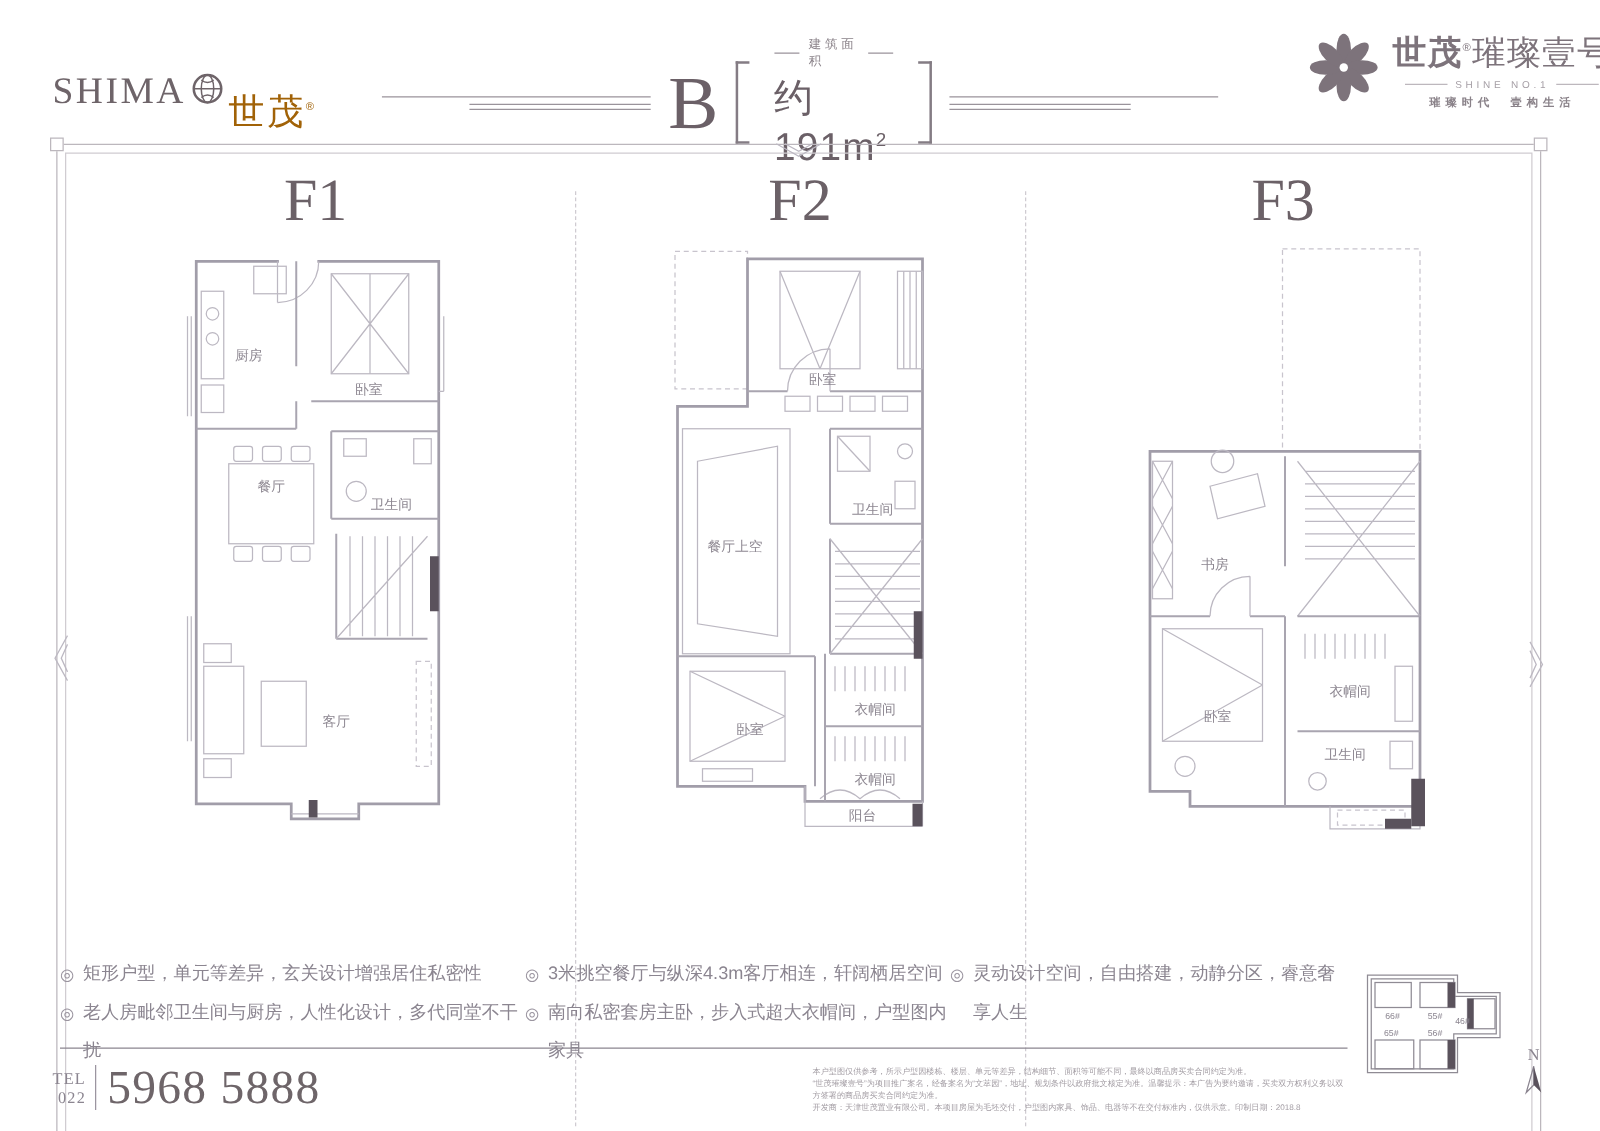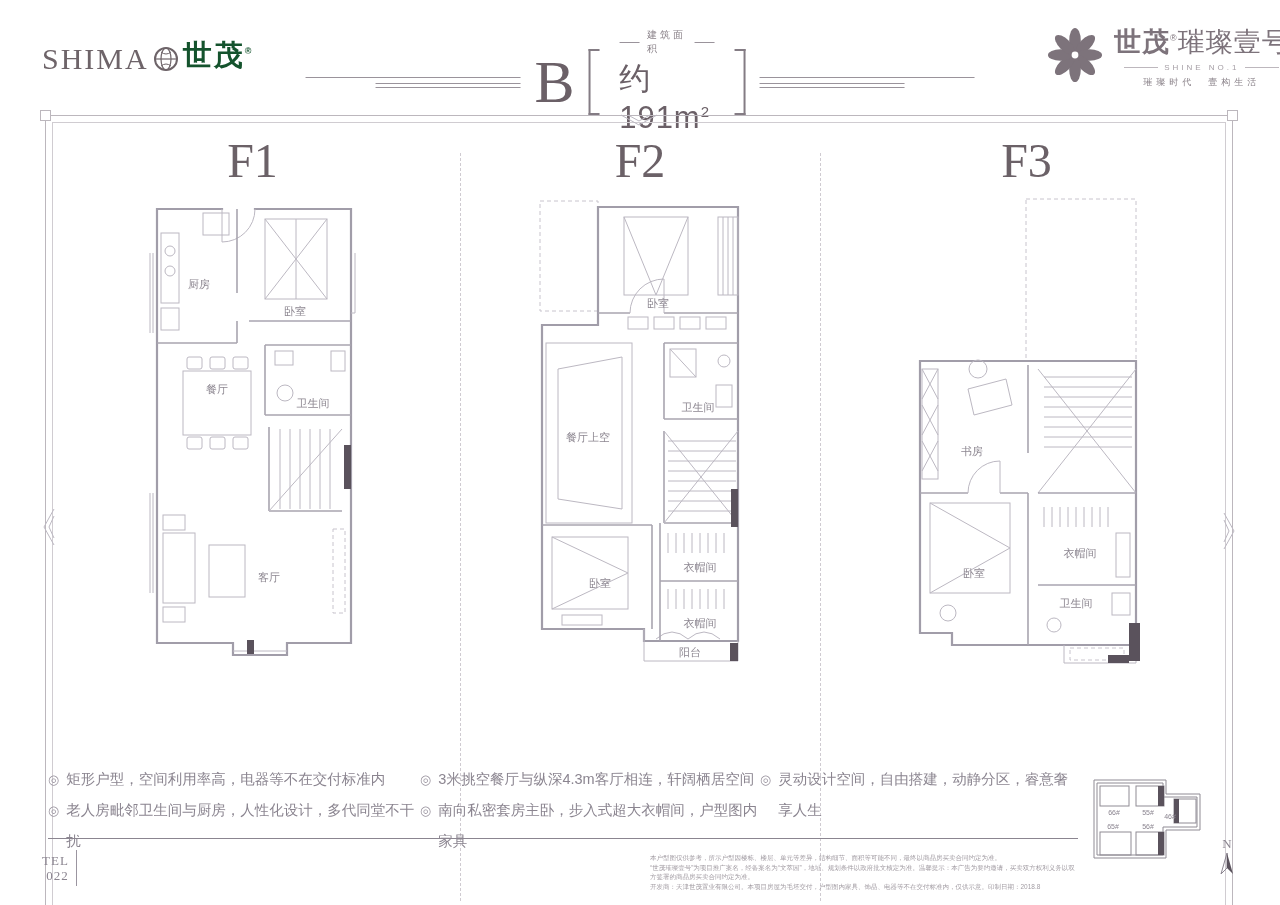--- a/index.html
+++ b/index.html
@@ -1,21 +1,21 @@
 <!DOCTYPE html>
 <html><head>
 <meta charset="utf-8">
 <style>
   html,body{margin:0;padding:0;background:#fff;}
   .page{position:relative;width:1280px;height:905px;background:#ffffff;overflow:hidden;
         font-family:"Liberation Sans",sans-serif;color:#6e6469;}
   
-  .logo-left{position:absolute;left:42px;top:36px;display:flex;align-items:flex-end;gap:4px;}
+  .logo-left{position:absolute;left:42px;top:36px;display:flex;align-items:center;gap:4px;}
   .logo-left .en{font-family:"Liberation Serif",serif;font-size:30px;letter-spacing:2px;color:#6e6469;}
-  .logo-left .cn{font-size:29px;font-weight:bold;color:#14532d;letter-spacing:2px;}
+  .logo-left .cn{font-size:29px;font-weight:normal;color:#a16207;letter-spacing:2px;margin-top:34px;}
   .logo-left sup{font-size:9px;}
   .title-center{position:absolute;left:50%;top:28px;transform:translateX(-50%);
                 display:flex;align-items:center;gap:14px;}
   .deco{display:flex;flex-direction:column;gap:5px;}
   .deco .l1{width:215px;height:1px;background:#9a939b;}
   .deco .l2{width:145px;height:1px;background:#9a939b;}
   .deco .l3{width:145px;height:1px;background:#9a939b;margin-top:-2px;}
   .deco.left{align-items:flex-end;}
   .deco.right{align-items:flex-start;}
   .big-letter{font-family:"Liberation Serif",serif;font-size:60px;color:#6b6067;line-height:60px;}
@@ -29,21 +29,21 @@
   .area-main{font-size:31px;color:#6b6067;letter-spacing:1px;margin-top:2px;}
   .area-main sup{font-size:15px;}
   .logo-right{position:absolute;left:1046px;top:24px;display:flex;align-items:center;gap:10px;}
   .lr-text{display:flex;flex-direction:column;align-items:center;}
   .lr-row1{font-size:27px;color:#7d737b;letter-spacing:1px;white-space:nowrap;}
   .lr-row1 b{font-weight:bold;}
   .lr-row1 sup{font-size:9px;}
   .lr-row2{display:flex;align-items:center;gap:6px;margin-top:3px;color:#a59ea5;}
   .lr-row2 .tick{width:34px;height:1px;background:#bdb7bd;}
   .lr-row2 .en{font-size:8px;letter-spacing:3px;}
-  .lr-row3{font-size:9px;letter-spacing:4px;color:#8a8289;margin-top:4px;white-space:nowrap;}
+  .lr-row3{font-size:9px;letter-spacing:4px;color:#8a8289;margin-top:4px;white-space:nowrap;font-weight:bold;}
   
   .frame{position:absolute;left:45px;top:115px;width:1188px;height:828px;}
   .frame-outer{position:absolute;inset:0;border:1px solid #bcb7bd;}
   .frame-inner{position:absolute;inset:7px;border:1px solid #d0ccd1;}
   .corner{position:absolute;width:9px;height:9px;border:1px solid #bcb7bd;background:#fff;}
   .corner.tl{left:-5px;top:-5px;} .corner.tr{right:-5px;top:-5px;}
   .corner.bl{left:-5px;bottom:-5px;} .corner.br{right:-5px;bottom:-5px;}
   .orn{position:absolute;}
   .orn.top{left:50%;top:-2px;transform:translateX(-50%);}
   .orn.bottom{left:50%;bottom:-2px;transform:translateX(-50%) rotate(180deg);}
@@ -334,21 +334,21 @@
           <rect class="k" x="200" y="462" width="21" height="8"></rect>
         </svg>
       </div>
     </div>
   </div>
 
   <div class="features">
     <div class="feat-col fc1">
       <div class="feat-row">
           <span class="bullet">◎</span>
-          <span>矩形户型，空间利用率高，电器等不在交付标准内</span>
+          <span>矩形户型，单元等差异，玄关设计增强居住私密性</span>
         </div>
       <div class="feat-row">
           <span class="bullet">◎</span>
           <span>老人房毗邻卫生间与厨房，人性化设计，多代同堂不干扰</span>
         </div>
     </div>
     <div class="feat-col fc2">
       <div class="feat-row">
           <span class="bullet">◎</span>
           <span>3米挑空餐厅与纵深4.3m客厅相连，轩阔栖居空间</span>
@@ -367,20 +367,21 @@
   </div>
 
   <div class="hr"></div>
 
   <div class="tel">
     <div class="tel-left">
       <span>TEL</span>
       <span>022</span>
     </div>
     <div class="tel-sep"></div>
+    <div class="tel-num">5968 5888</div>
   </div>
   <div class="disclaimer">
     <div>本户型图仅供参考，所示户型因楼栋、楼层、单元等差异，结构细节、面积等可能不同，最终以商品房买卖合同约定为准。</div>
     <div>“世茂璀璨壹号”为项目推广案名，经备案名为“文萃园”，地址、规划条件以政府批文核定为准。温馨提示：本广告为要约邀请，买卖双方权利义务以双方签署的商品房买卖合同约定为准。</div>
     <div>开发商：天津世茂置业有限公司。本项目房屋为毛坯交付，户型图内家具、饰品、电器等不在交付标准内，仅供示意。印制日期：2018.8</div>
   </div>
 
   <div class="keyplan">
     <svg width="126" height="92" viewBox="0 0 126 92">
       <path class="kp" d="M8,8 H80 V22 H114 V58 H80 V86 H8 Z"></path>

